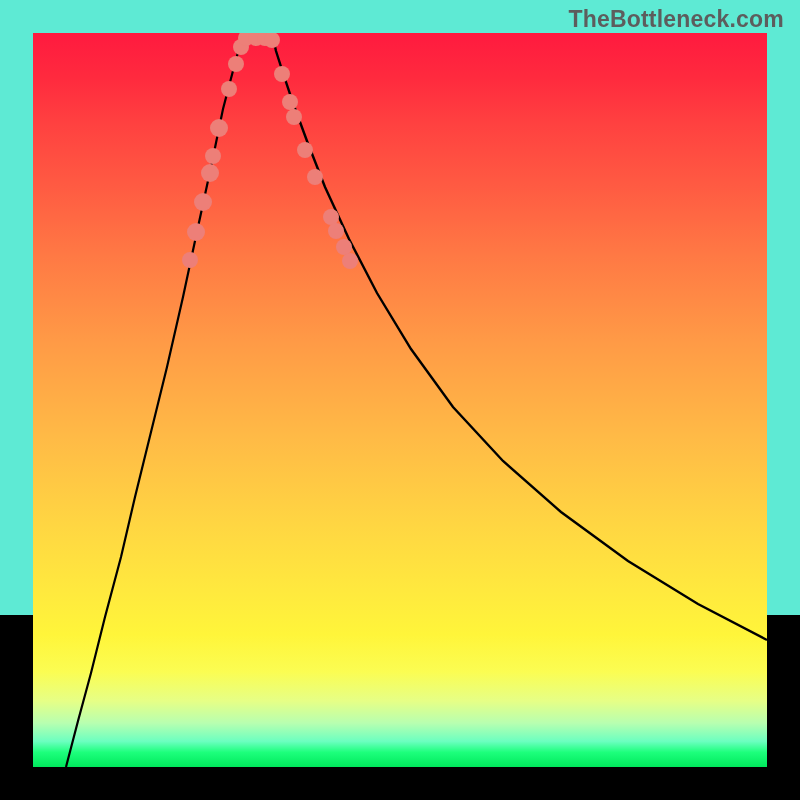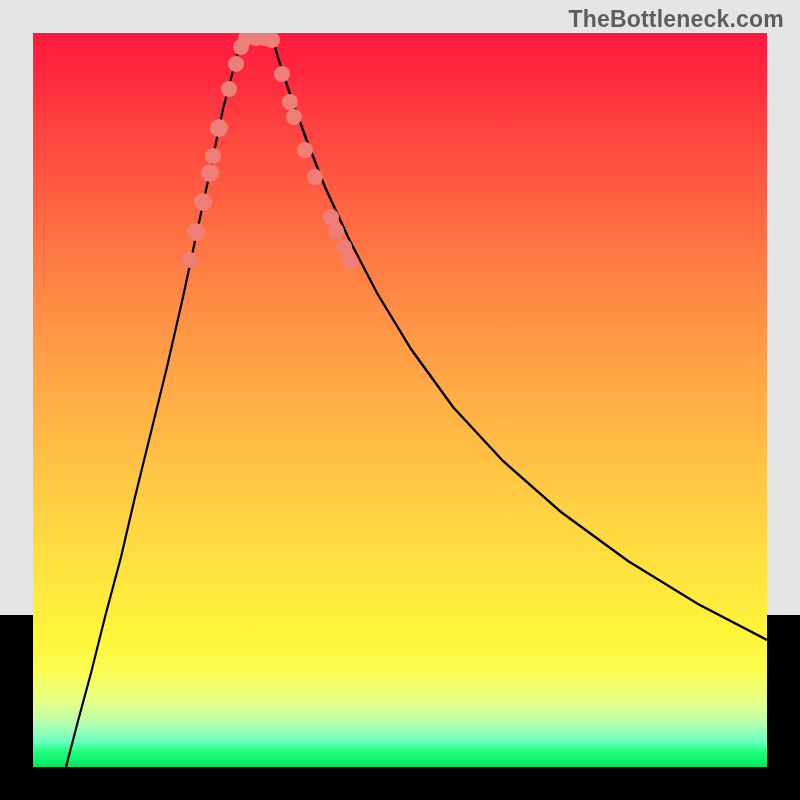--- a/index.html
+++ b/index.html
@@ -8,21 +8,21 @@
     width: 800px;
     height: 800px;
     overflow: hidden;
     background: #000;
     font-family: Arial, Helvetica, sans-serif;
   }
   .frame {
     position: absolute;
     left: 0; top: 0;
     width: 800px; height: 615px;
-    background: #e5e5e5;
+    background: #5eead4;
   }
   .plot {
     position: absolute;
     left: 33px;
     top: 33px;
     width: 734px;
     height: 734px;
     background: linear-gradient(to bottom,
       #ff1a3f 0%,
       #ff2a3e 6%,

